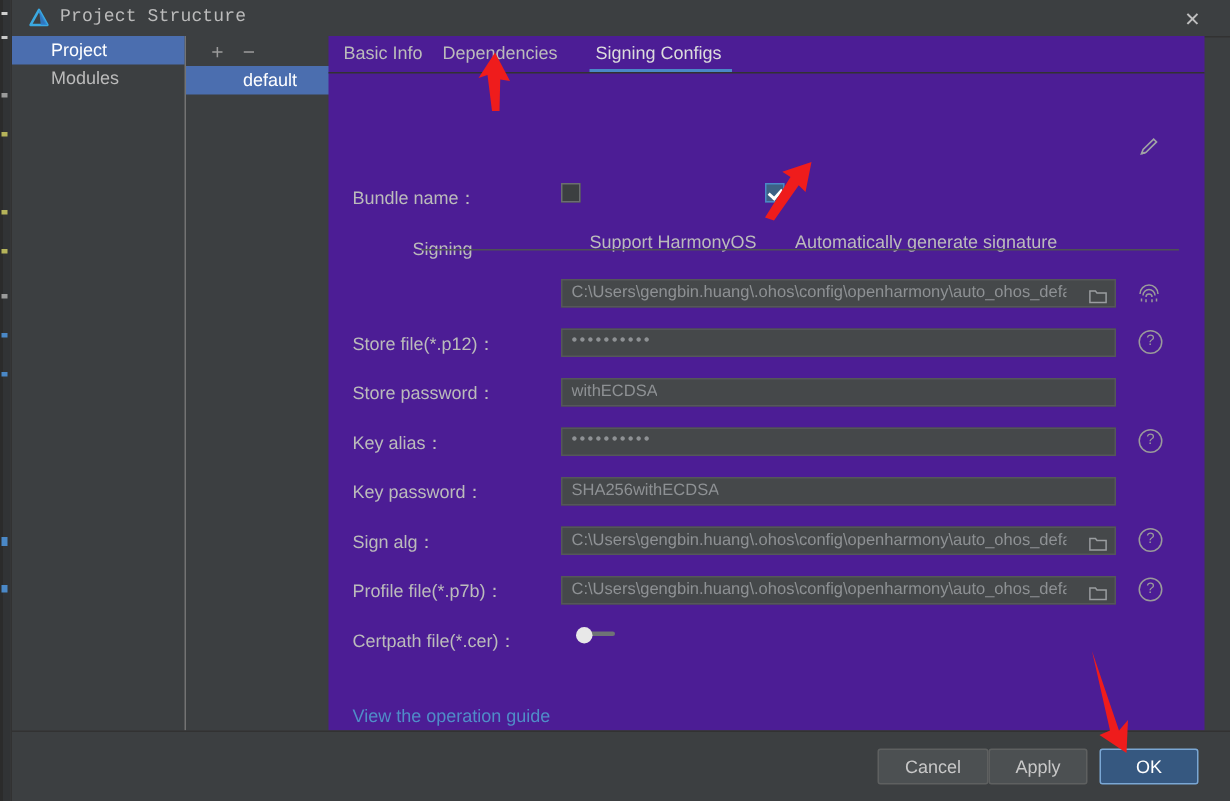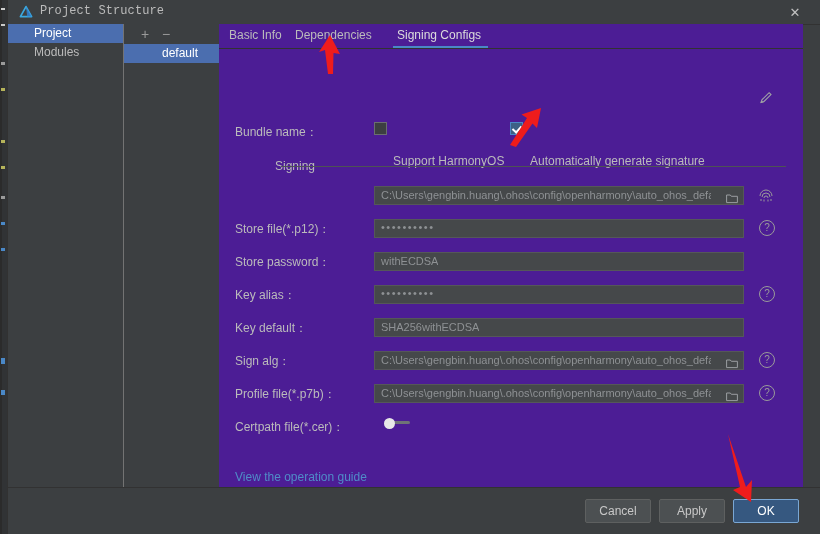--- a/index.html
+++ b/index.html
@@ -365,21 +365,21 @@
         </div>
         <span class="side-icon" style="left:540px; top:171px;">
             <span class="qmark">?</span>
           </span>
 
         <span class="lbl" style="left:16px; top:207px;">Key alias：</span>
         <div class="field" style="left:155px; top:203px; width:370px;">
           <span class="val">withECDSA</span>
         </div>
 
-        <span class="lbl" style="left:16px; top:240px;">Key default：</span>
+        <span class="lbl" style="left:16px; top:240px;">Key password：</span>
         <div class="field" style="left:155px; top:236px; width:370px;">
           <span class="dots">••••••••••</span>
         </div>
         <span class="side-icon" style="left:540px; top:237px;">
             <span class="qmark">?</span>
           </span>
 
         <span class="lbl" style="left:16px; top:273px;">Sign alg：</span>
         <div class="field" style="left:155px; top:269px; width:370px;">
           <span class="val">SHA256withECDSA</span>
@@ -415,21 +415,21 @@
           <span class="track"></span>
           <span class="knob"></span>
         </div>
 
         <span class="link" style="left:16px; top:421px;">View the operation guide</span>
 
       </div>
     </div>
 
     <div class="footer">
-      <span class="btn" style="left:577px; width:66px;">Cancel</span>
+      <span class="btn" style="left:577px; width:74px;">Cancel</span>
       <span class="btn" style="left:651px; width:66px;">Apply</span>
       <span class="btn primary" style="left:725px; width:66px;">OK</span>
     </div>
 
   </div>
 
   <svg class="arrow" style="left:311px; top:34px;" width="40" height="42" viewBox="0 0 40 42">
     <path d="M17 40 L14 16 L8 18 L19 1 L29 20 L22.5 19 L22 40 Z" fill="#ef1c1c"></path>
   </svg>
 

